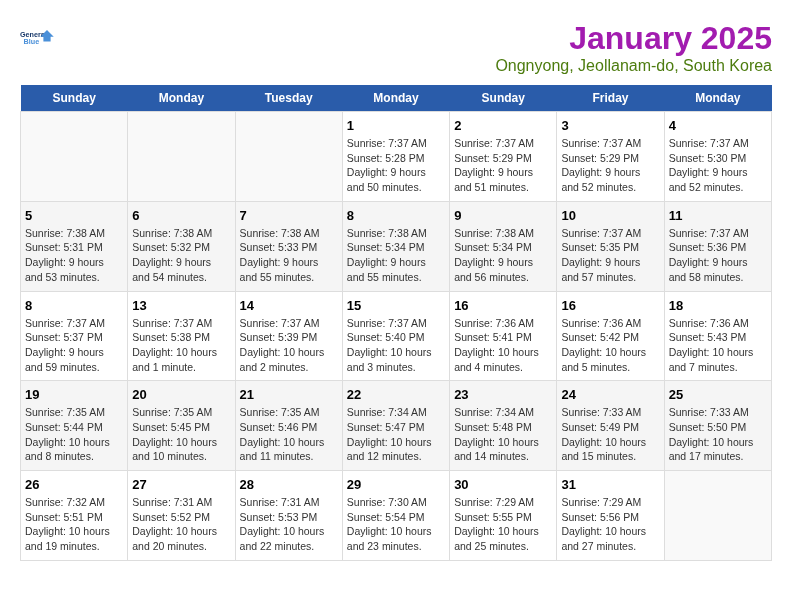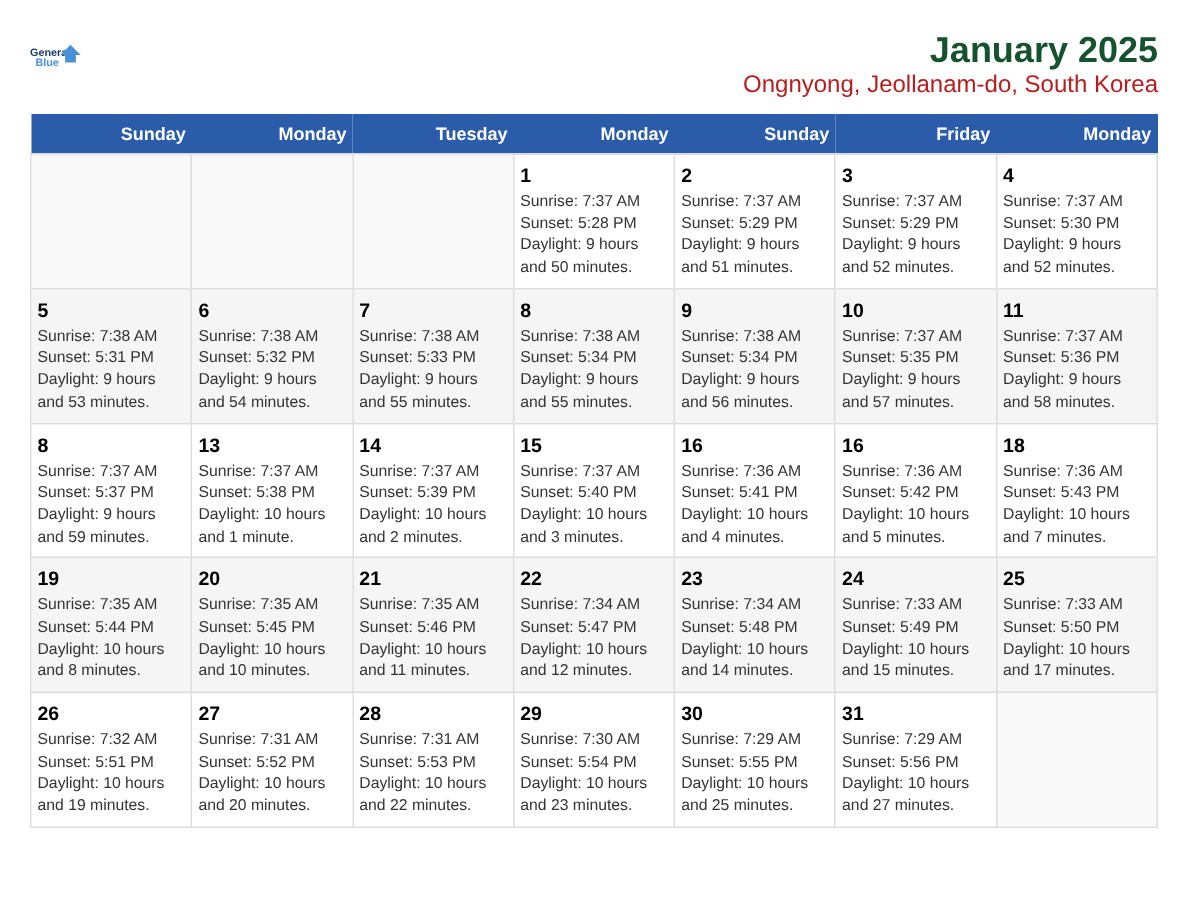--- a/index.html
+++ b/index.html
@@ -22,39 +22,39 @@
       gap: 6px;
     }
     .logo-icon {
       width: 36px;
       height: 36px;
     }
     .title-block {
       text-align: right;
     }
     .title-block h1 {
-      font-size: 24px;
-      color: #14532d;
+      font-size: 32px;
+      color: #a21caf;
       font-weight: bold;
     }
     .title-block h2 {
       font-size: 16px;
-      color: #b91c1c;
+      color: #4d7c0f;
       font-weight: normal;
     }
     table {
       width: 100%;
       border-collapse: collapse;
       font-size: 11px;
     }
     thead th {
       background: #2a5caa;
       color: #fff;
       padding: 6px 4px;
-      text-align: right;
+      text-align: center;
       font-size: 12px;
       font-weight: bold;
     }
     tbody td {
       vertical-align: top;
       padding: 6px 4px;
       border: 1px solid #ddd;
       min-height: 80px;
       width: 14.28%;
     }

